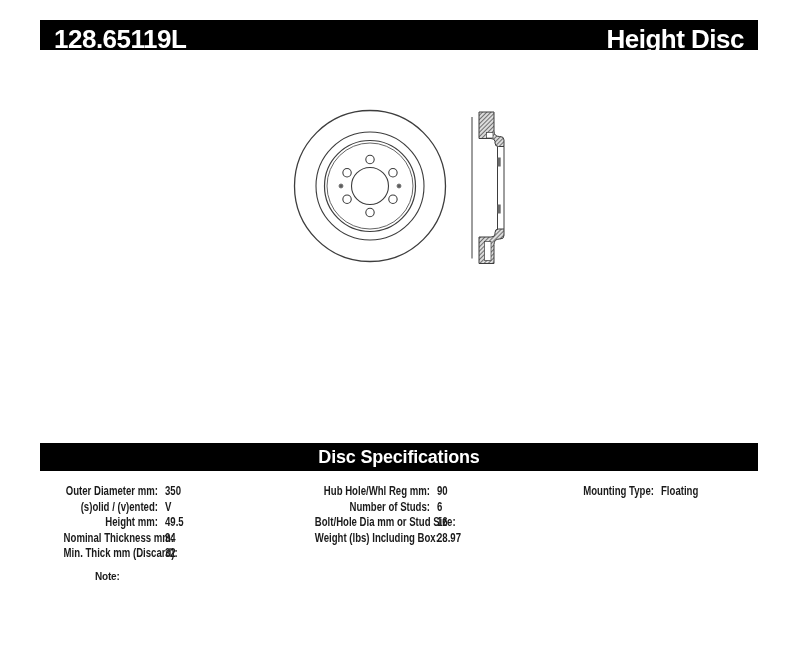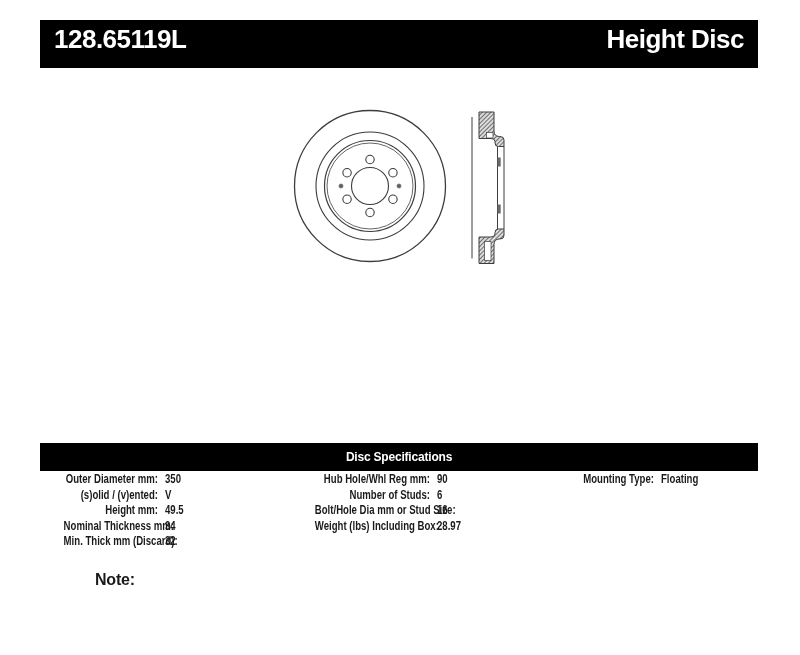--- a/index.html
+++ b/index.html
@@ -1,34 +1,34 @@
 <!DOCTYPE html>
 <html><head>
 <meta charset="utf-8">
 <style>
   html,body{margin:0;padding:0;background:#fff;}
   .page{position:relative;width:800px;height:655px;background:#ffffff;overflow:hidden;
         font-family:"Liberation Sans",sans-serif;color:#1a1a1a;}
   .bar{position:absolute;left:40px;width:718px;background:#000;color:#fff;
        font-weight:bold;box-sizing:border-box;}
-  .header-bar{top:20px;height:48px;line-height:38px;font-size:26px;letter-spacing:-0.5px;
+  .header-bar{top:20px;height:30px;line-height:38px;font-size:26px;letter-spacing:-0.5px;
        display:flex;justify-content:space-between;padding:0 14px;}
-  .spec-bar{top:443px;height:28px;line-height:28px;font-size:12px;letter-spacing:-0.2px;
+  .spec-bar{top:443px;height:28px;line-height:28px;font-size:18px;letter-spacing:-0.2px;
        text-align:center;}
   .drawing-svg{position:absolute;left:0;top:0;}
-  .spec-col{position:absolute;top:472px;}
+  .spec-col{position:absolute;top:484px;}
   .col-left{left:40px;width:118px;}
   .col-mid{left:286px;width:144px;}
   .col-right{left:560px;width:94px;}
   .spec-row{position:relative;height:15.5px;font-size:12px;font-weight:bold;}
   .spec-label{display:block;text-align:right;white-space:nowrap;line-height:15.5px;
        transform:scaleX(0.8);transform-origin:100% 50%;}
   .spec-value{position:absolute;left:100%;top:0;margin-left:7px;white-space:nowrap;
        line-height:15.5px;transform:scaleX(0.8);transform-origin:0 50%;}
-  .note{position:absolute;left:95px;top:571px;font-size:16px;font-weight:bold;
+  .note{position:absolute;left:95px;top:571px;font-size:10px;font-weight:bold;
        letter-spacing:-0.2px;}
 </style>
 </head>
 <body>
 
 <div class="page">
 
   <div class="bar header-bar">
     <span>128.65119L</span>
     <span>Height Disc</span>

